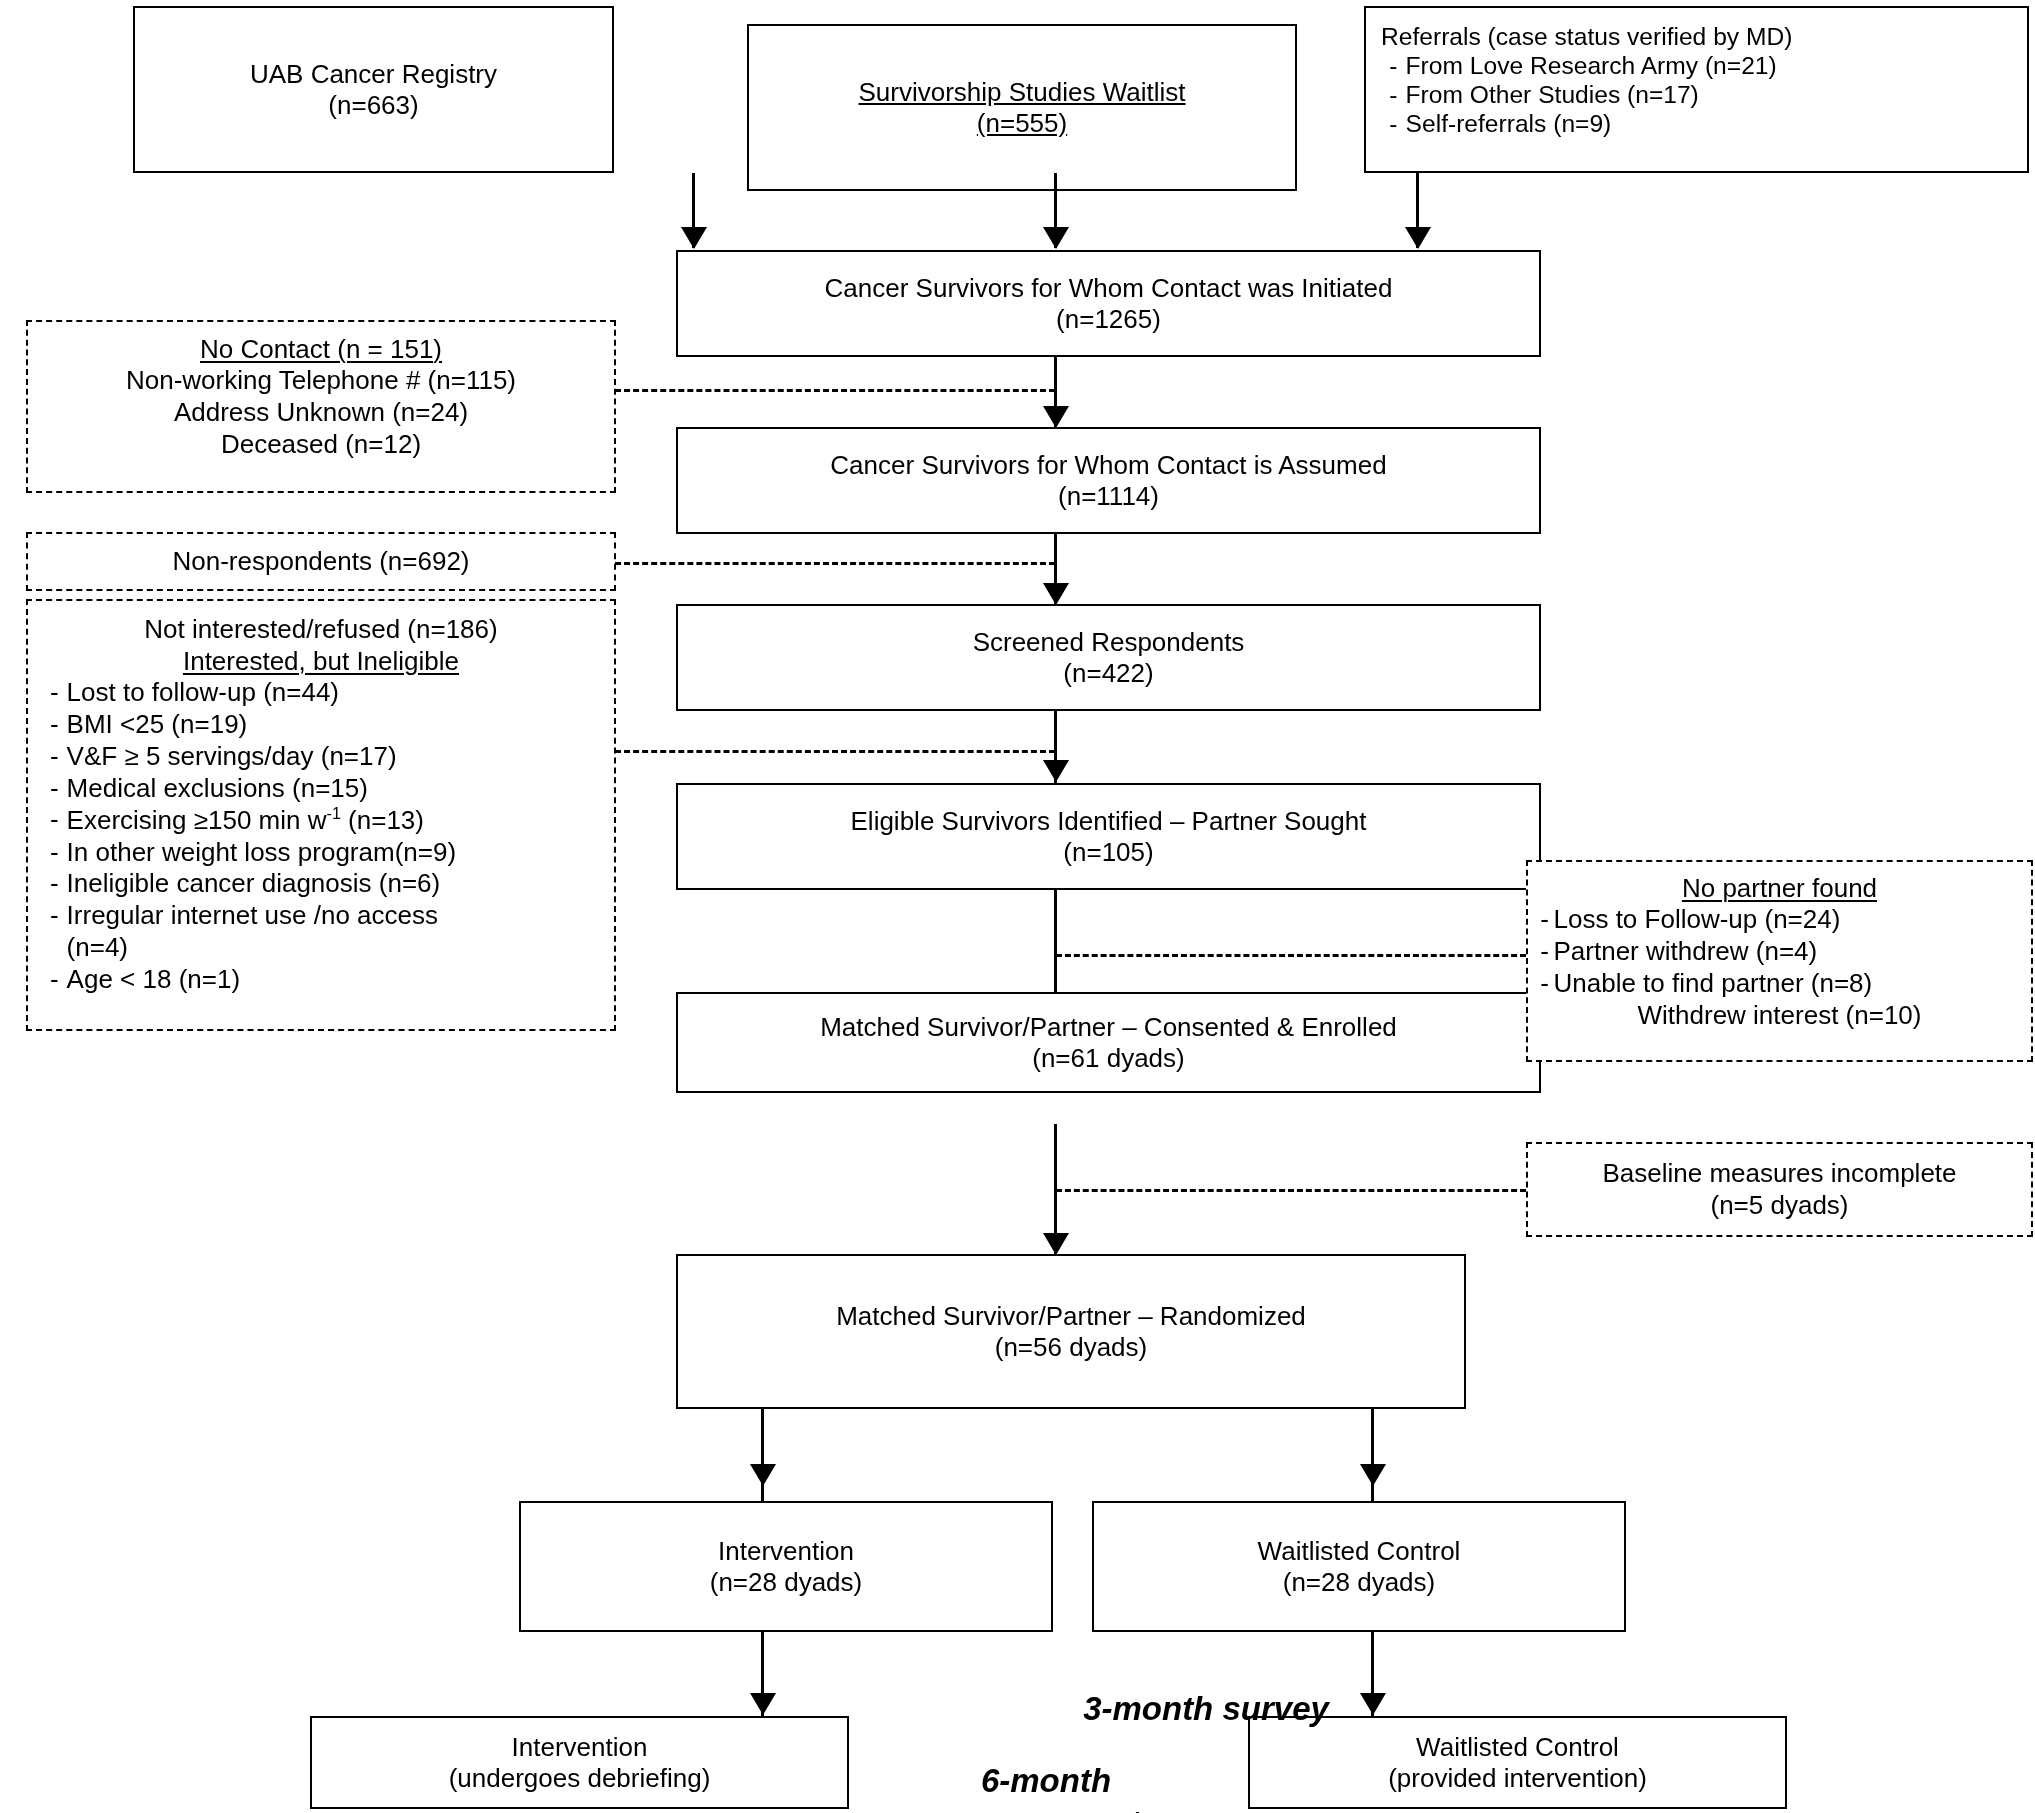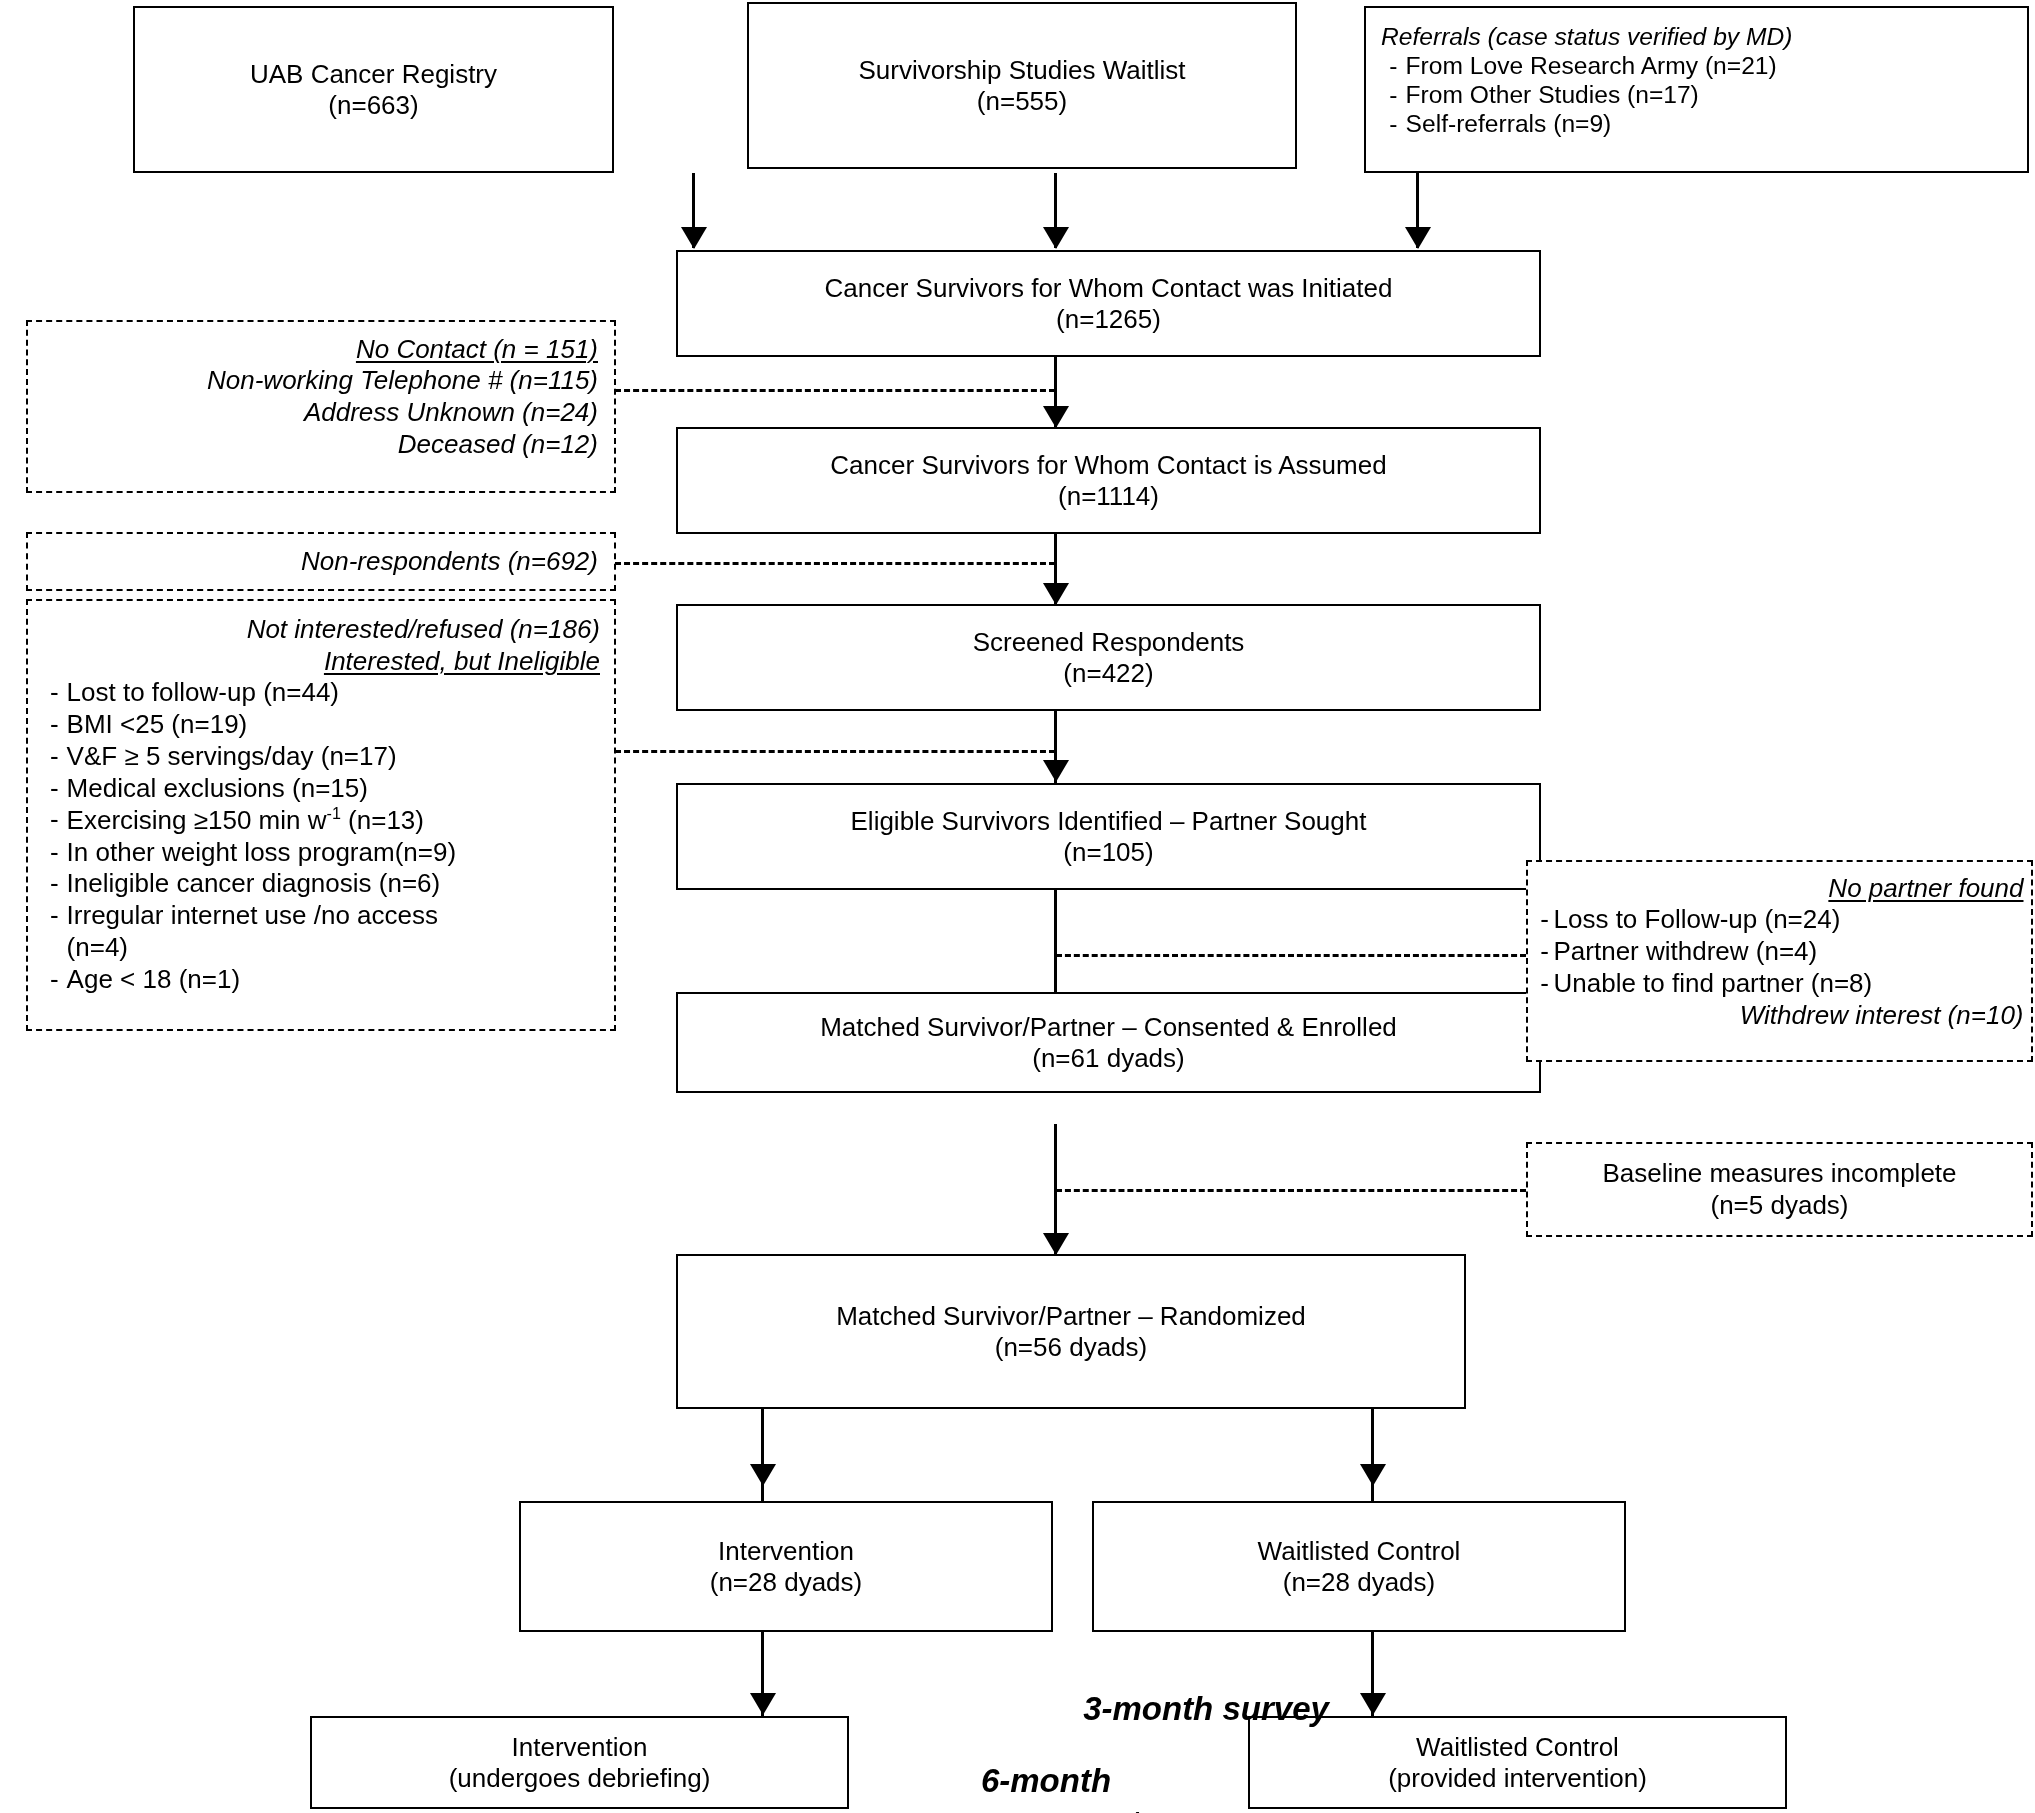--- a/index.html
+++ b/index.html
@@ -11,21 +11,21 @@
        text-align:center;line-height:1.18;}
   .box.pad-top{justify-content:flex-start;padding-top:14px;}
 
   .dbox{position:absolute;box-sizing:border-box;background:#fff;
         border:2.7px dashed #000;display:flex;flex-direction:column;
         justify-content:center;line-height:1.22;}
   .dbox.topalign{justify-content:flex-start;}
 
   .t{display:block;white-space:pre;}
   .ctr{text-align:center;}
-  .lft{text-align:right;font-style:italic;}
+  .lft{text-align:center;}
   .ul{text-decoration:underline;text-underline-offset:3.2px;text-decoration-thickness:2.1px;}
 
   .f48{font-size:26px;}
   .f46{font-size:24.6px;}
 
   .li{display:flex;align-items:flex-start;}
   .li .dash{width:24.6px;flex:0 0 24.6px;text-align:center;}
   .li .txt{flex:1 1 auto;}
 
   
@@ -42,21 +42,21 @@
 </head>
 <body>
 
 <div id="stage">
 
   <div class="box" style="left:133px;top:6.4px;width:481px;height:167px;">
     <span class="t f48 ctr">UAB Cancer Registry</span>
     <span class="t f48 ctr">(n=663)</span>
   </div>
 
-  <div class="box" style="left:747px;top:2px;width:550px;height:167px;">
+  <div class="box" style="left:747px;top:24px;width:550px;height:167px;text-decoration:underline;">
     <span class="t f48 ctr">Survivorship Studies Waitlist</span>
     <span class="t f48 ctr">(n=555)</span>
   </div>
 
   <div class="box pad-top" style="left:1364px;top:6.4px;width:665px;height:167px;align-items:flex-start;padding-left:15px;">
     <span class="t f46 lft">Referrals (case status verified by MD)</span>
     <div class="li f46">
       <span class="dash">-</span>
       <span class="txt">From Love Research Army (n=21)</span>
     </div>

